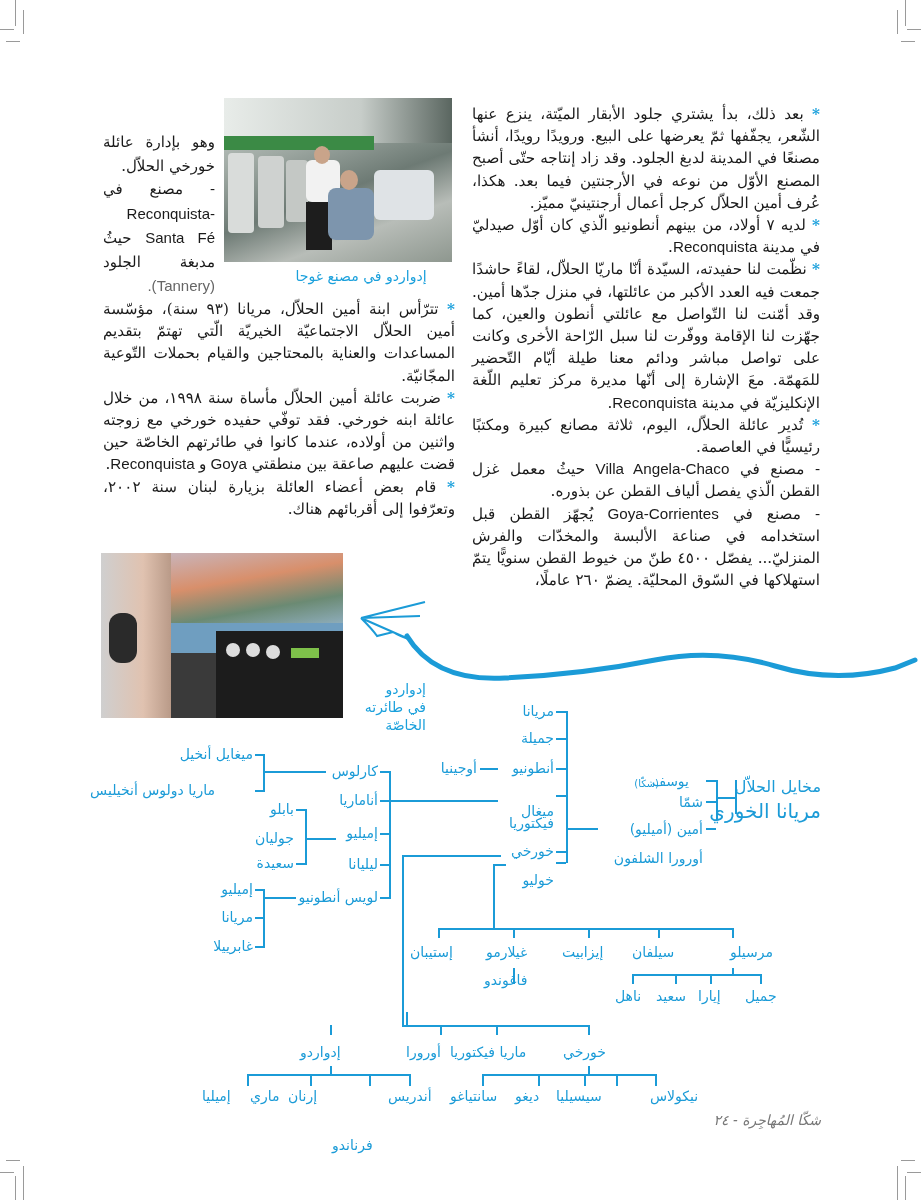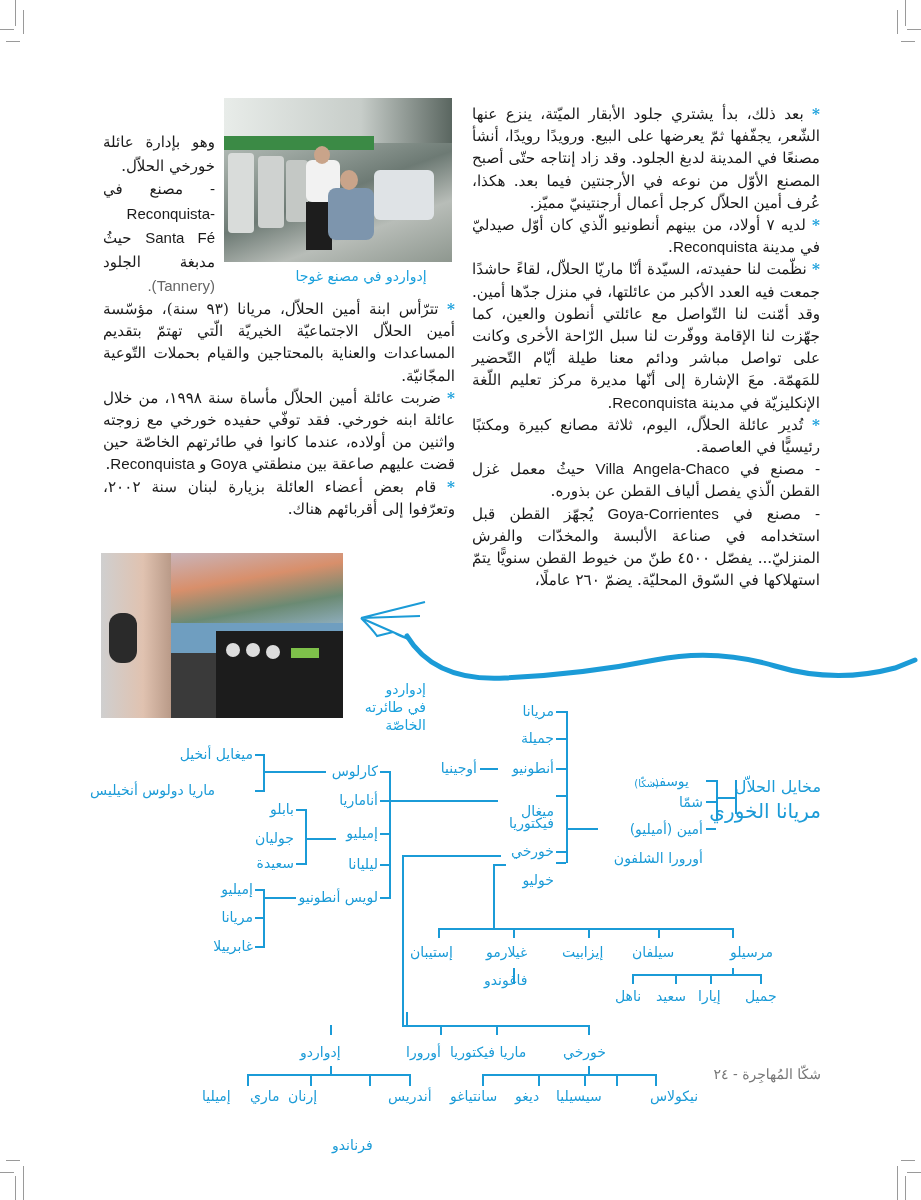--- a/index.html
+++ b/index.html
@@ -239,13 +239,13 @@
 <div class="tree-name" style="left:556px;top:1088px;">سيسيليا</div>
 <div class="tree-name" style="left:515px;top:1088px;">ديغو</div>
 <div class="tree-name" style="left:450px;top:1088px;">سانتياغو</div>
 
 <div class="tree-name" style="left:388px;top:1088px;">أندريس</div>
 <div class="tree-name" style="left:332px;top:1137px;">فرناندو</div>
 <div class="tree-name" style="left:288px;top:1088px;">إرنان</div>
 <div class="tree-name" style="left:250px;top:1088px;">ماري</div>
 <div class="tree-name" style="left:202px;top:1088px;">إميليا</div>
 
-<div class="footer" style="right:100px;top:1066px;">شكّا المُهاجِرة - ٢٤</div>
+<div class="footer" style="right:100px;top:1112px;font-style:italic;">شكّا المُهاجِرة - ٢٤</div>
 
 </body></html>

